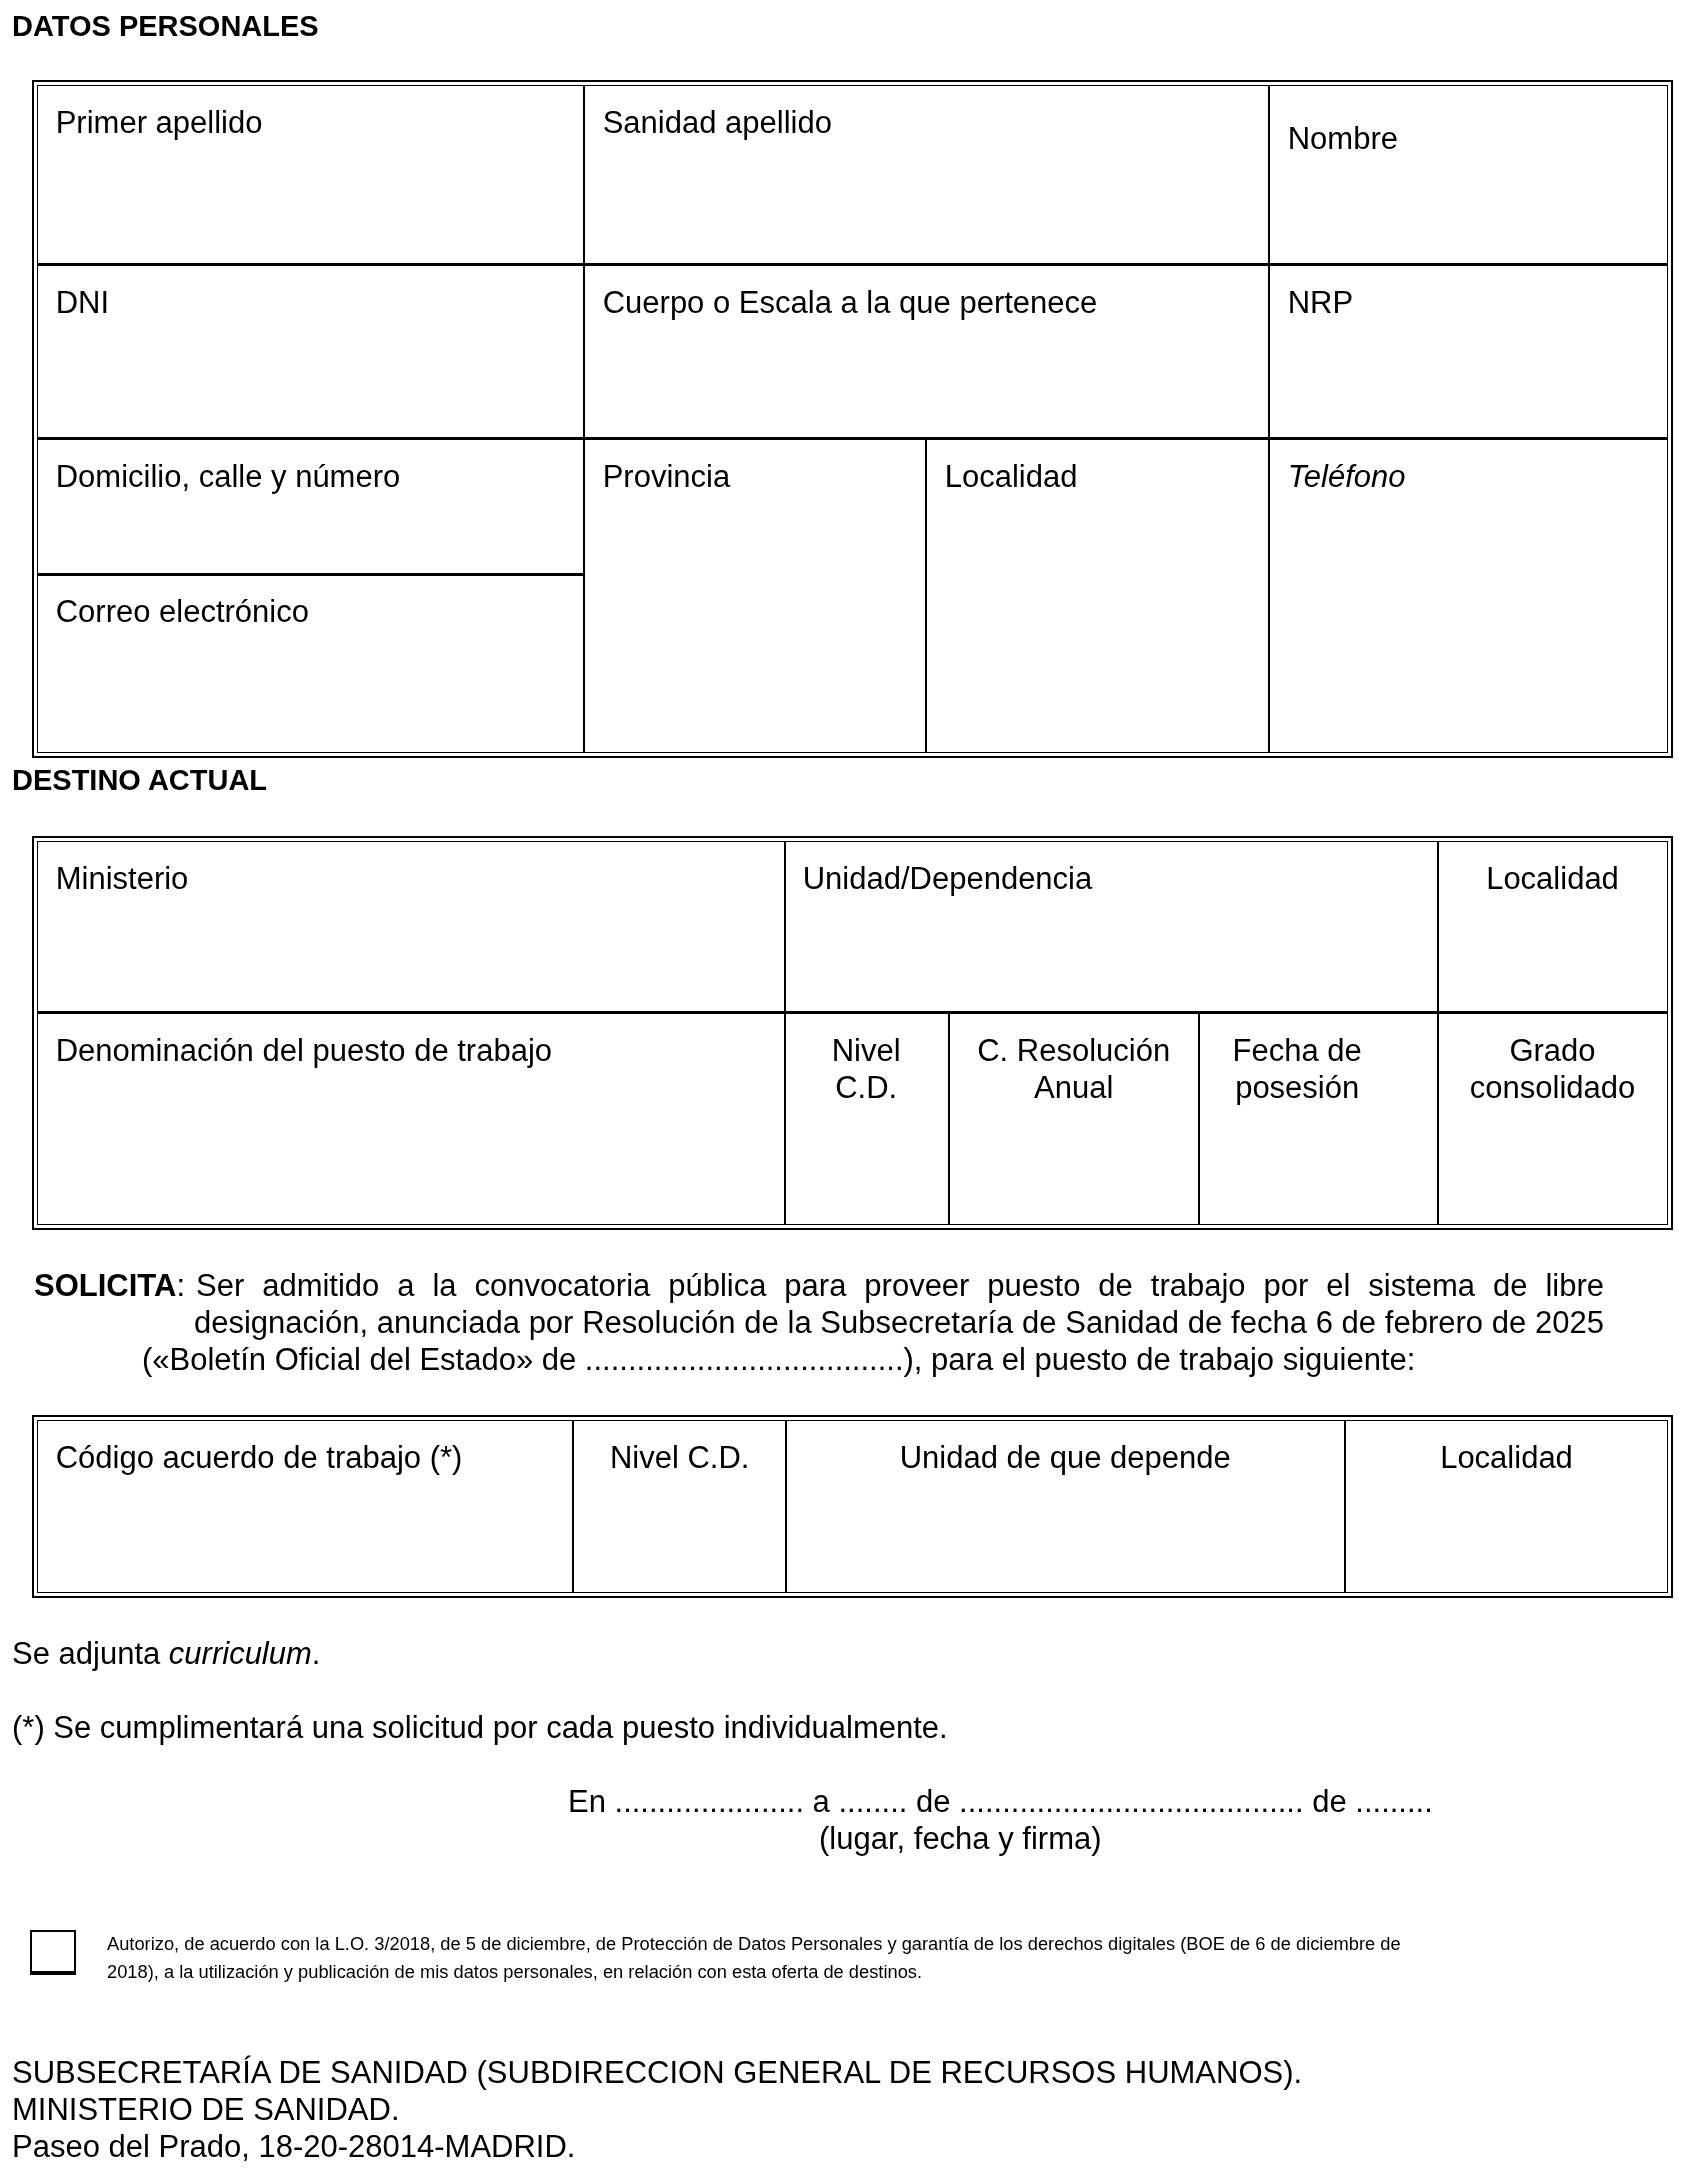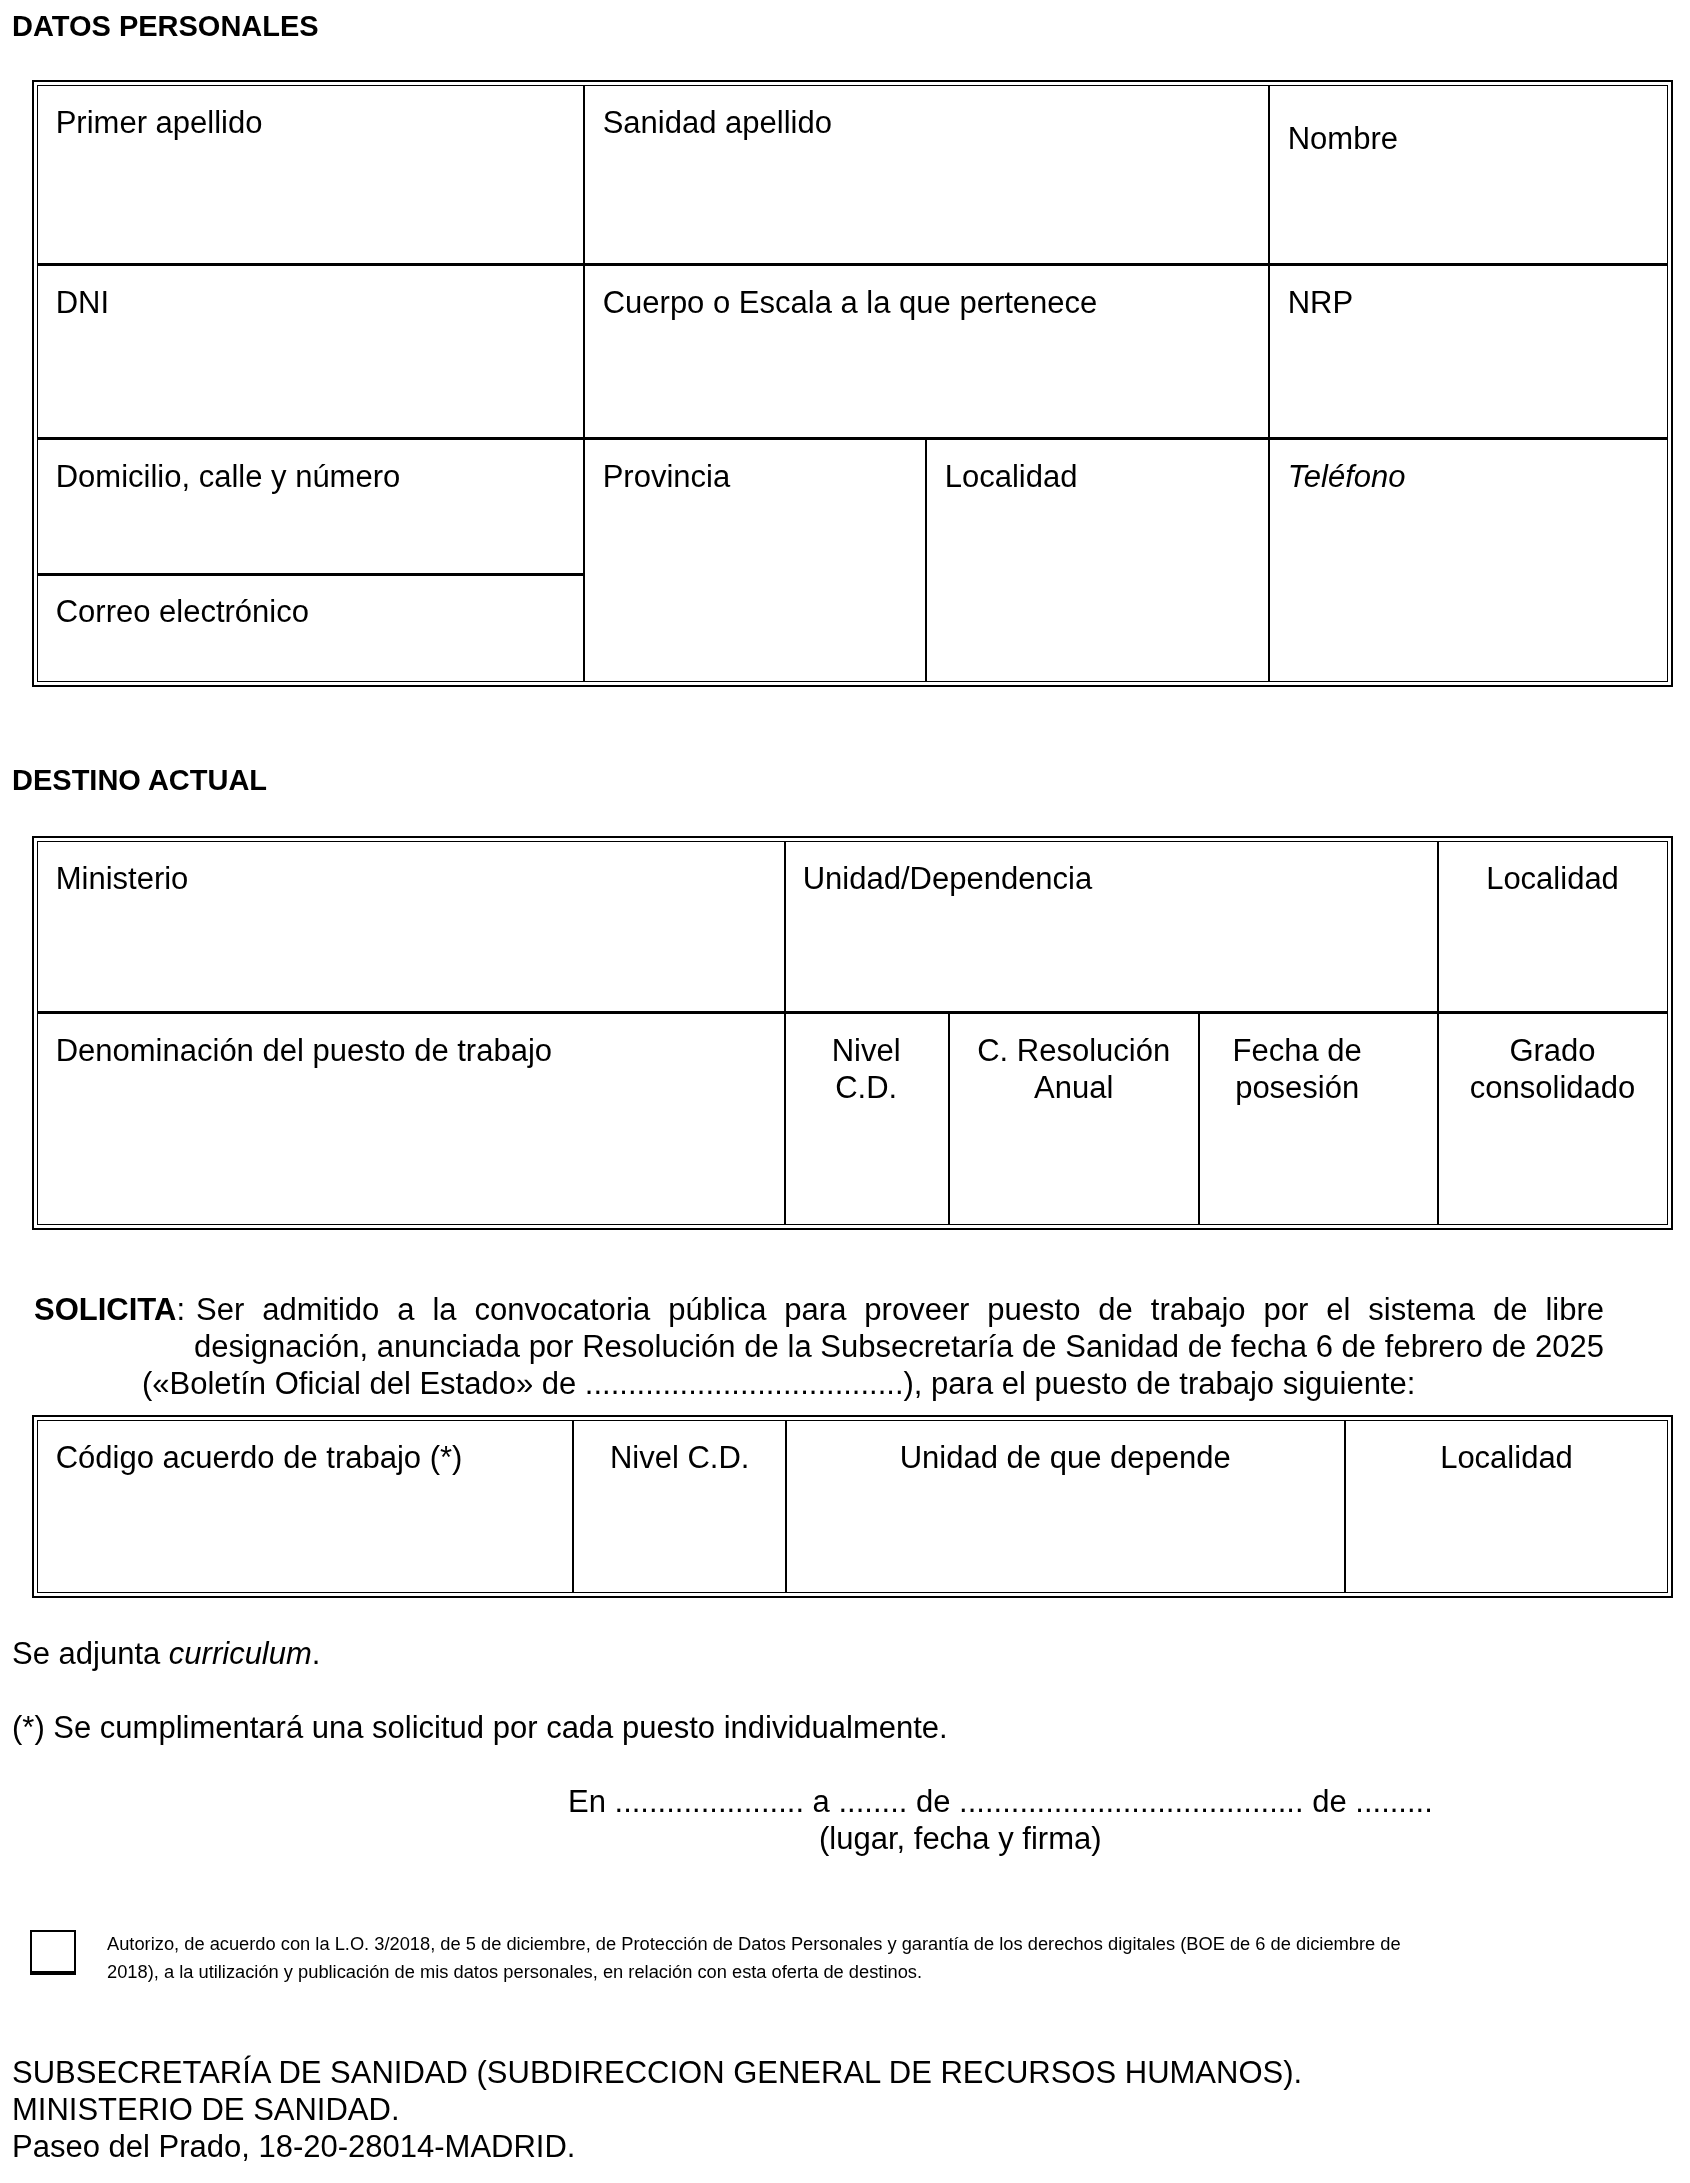--- a/index.html
+++ b/index.html
@@ -32,21 +32,21 @@
     border: 2.4px solid #000; border-bottom-width: 4px; background: #fff;
   }
   .consent { font-size: 18.3px; line-height: 28px; }
   .footer-line { font-size: 31px; line-height: 37px; white-space: nowrap; }
 </style>
 </head>
 <body>
 
 <div class="abs section-title" style="left:12px; top:12px;">DATOS PERSONALES</div>
 
-<div class="tbl" style="left:32px; top:80px; width:1641px; height:607px;">
+<div class="tbl" style="left:32px; top:80px; width:1641px; height:678px;">
   <div class="tbl-inner">
 
     <div class="hline" style="left:0; right:0; top:177px;"></div>
     <div class="hline" style="left:0; right:0; top:351px;"></div>
     <div class="hline thin" style="left:0; width:545px; top:487px;"></div>
 
     <div class="vline" style="left:545px;"></div>
     <div class="vline" style="left:887px; top:352px;"></div>
     <div class="vline" style="left:1230px;"></div>
 
@@ -94,21 +94,21 @@
       <div>posesión</div>
     </div>
     <div class="cell center" style="left:1400px; top:172px; right:0; bottom:0;">
       <div>Grado</div>
       <div>consolidado</div>
     </div>
   </div>
 </div>
 
 <div class="abs para" style="left:34px; top:1267px; width:1570px;">
-  <div style="display:flex; justify-content:space-between; white-space:nowrap;margin-top:24px;">
+  <div style="display:flex; justify-content:space-between; white-space:nowrap;">
     <span style="flex:none;"><b>SOLICITA</b><span>:</span></span>
     <span style="flex:1; margin-left:11px; text-align:justify; text-align-last:justify;">Ser admitido a la convocatoria pública para proveer puesto de trabajo por el sistema de libre</span>
   </div>
   <div style="margin-left:160px; white-space:nowrap; text-align:justify; text-align-last:justify;">designación, anunciada por Resolución de la Subsecretaría de Sanidad de fecha 6 de febrero de 2025</div>
   <div style="margin-left:108px; white-space:nowrap;">(«Boletín Oficial del Estado» de .....................................), para el puesto de trabajo siguiente:</div>
 </div>
 
 <div class="tbl" style="left:32px; top:1415px; width:1641px; height:183px;">
   <div class="tbl-inner">
     <div class="vline" style="left:534px;"></div>

